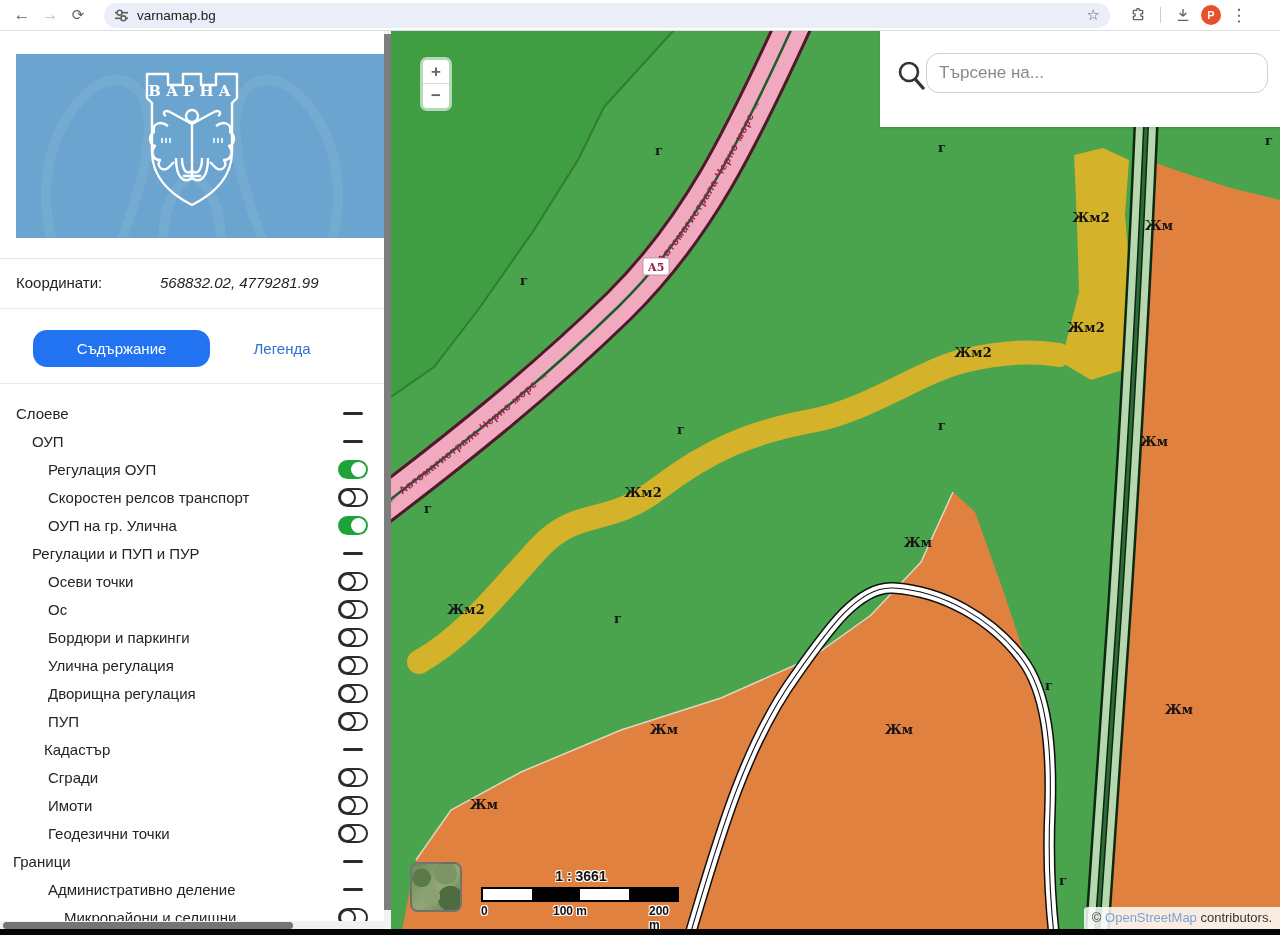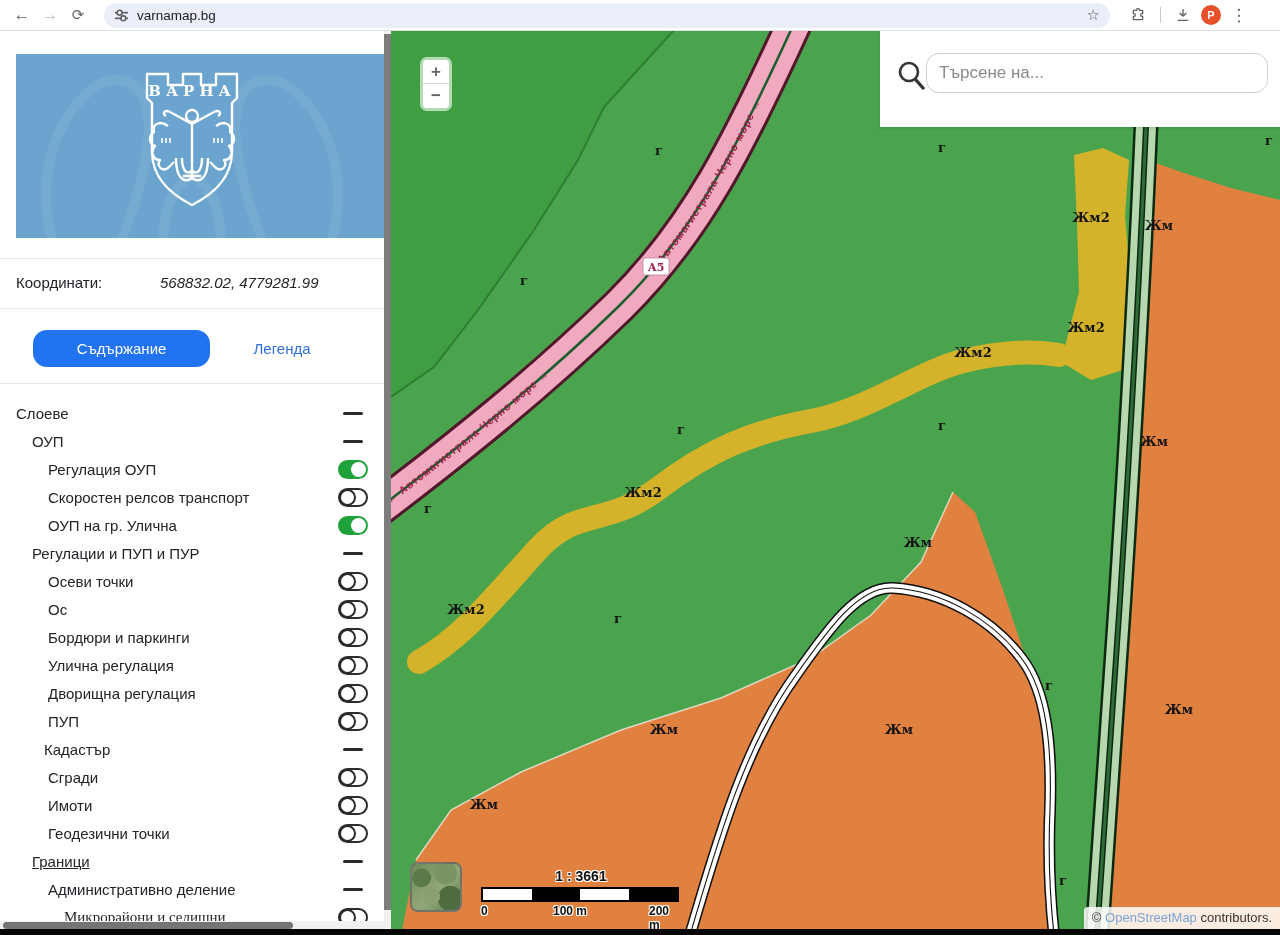--- a/index.html
+++ b/index.html
@@ -248,29 +248,29 @@
             <span class="knob"></span>
           </span>
         </div>
         <div class="lrow">
           <span class="llabel" style="padding-left: 48px;">Геодезични точки</span>
           <span class="tgl off">
             <span class="knob"></span>
           </span>
         </div>
         <div class="lrow">
-          <span class="llabel" style="padding-left: 32px; text-decoration: underline;">Граници</span>
+          <span class="llabel" style="padding-left: 13px;">Граници</span>
           <span class="minus"></span>
         </div>
         <div class="lrow">
           <span class="llabel" style="padding-left: 48px;">Административно деление</span>
           <span class="minus"></span>
         </div>
         <div class="lrow">
-          <span class="llabel" style="padding-left: 64px; font-family: Liberation Serif, serif;">Микрорайони и селищни</span>
+          <span class="llabel" style="padding-left: 64px;">Микрорайони и селищни</span>
           <span class="tgl off">
             <span class="knob"></span>
           </span>
         </div>
       </div>
   </div>
 
   <div class="vscroll">
       <div class="vthumb"></div>
     </div>

